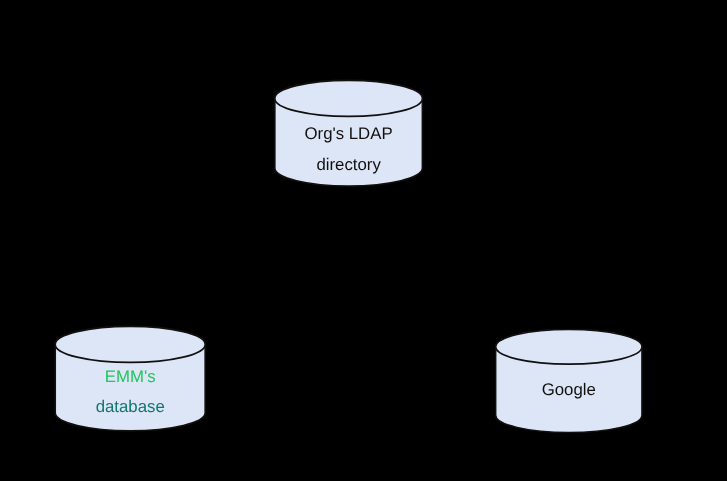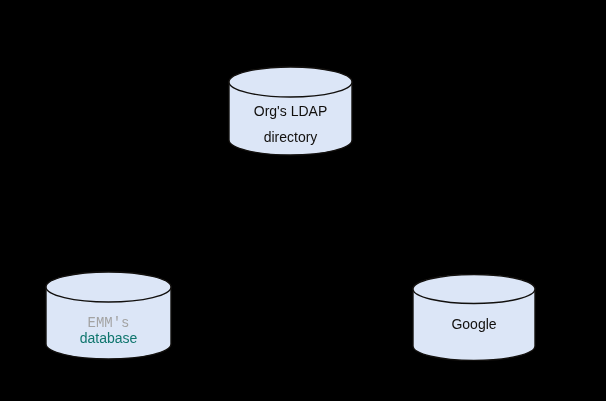--- a/index.html
+++ b/index.html
@@ -49,21 +49,21 @@
     </svg>
     <div class="node-label" id="ldap-line-2" style="top: 58px; color: rgb(18, 16, 14);">directory</div>
     <div class="node-label" id="ldap-line-1" style="top: 32px; color: rgb(18, 16, 14);">Org's LDAP</div>
   </div>
 
   <div class="node" id="node-emm" style="left: 45px; top: 271px; width: 127px; height: 89px;">
     <svg viewBox="0 0 127 89" preserveAspectRatio="none" width="127" height="89">
       <path d="M1,16 A62.5,15 0 0 1 126,16 L126,73 A62.5,15 0 0 1 1,73 Z" fill="#dce6f7" stroke="#12100e" stroke-width="1.4"></path>
       <ellipse cx="63.5" cy="16" rx="62.5" ry="15" fill="#dce6f7" stroke="#12100e" stroke-width="1.4"></ellipse>
     </svg>
-    <div class="node-label" id="emm-line-1" style="top: 39px; color: #a3a3a3; font-family: Liberation Mono, monospace;">EMM's</div>
+    <div class="node-label" id="emm-line-1" style="top: 29px; color: #22c55e;">EMM's</div>
     <div class="node-label" id="emm-line-2" style="top: 54px; color: #0f766e;">database</div>
   </div>
 
   <div class="node" id="node-google" style="left: 412px; top: 274px; width: 124px; height: 87px;">
     <svg viewBox="0 0 124 87" preserveAspectRatio="none" width="124" height="87">
       <path d="M1,15 A61,14.5 0 0 1 123,15 L123,72 A61,14.5 0 0 1 1,72 Z" fill="#dce6f7" stroke="#12100e" stroke-width="1.4"></path>
       <ellipse cx="62" cy="15" rx="61" ry="14.5" fill="#dce6f7" stroke="#12100e" stroke-width="1.4"></ellipse>
     </svg>
     <div class="node-label" id="google-line-1" style="top: 37px; color: rgb(18, 16, 14);">Google</div>
   </div>

